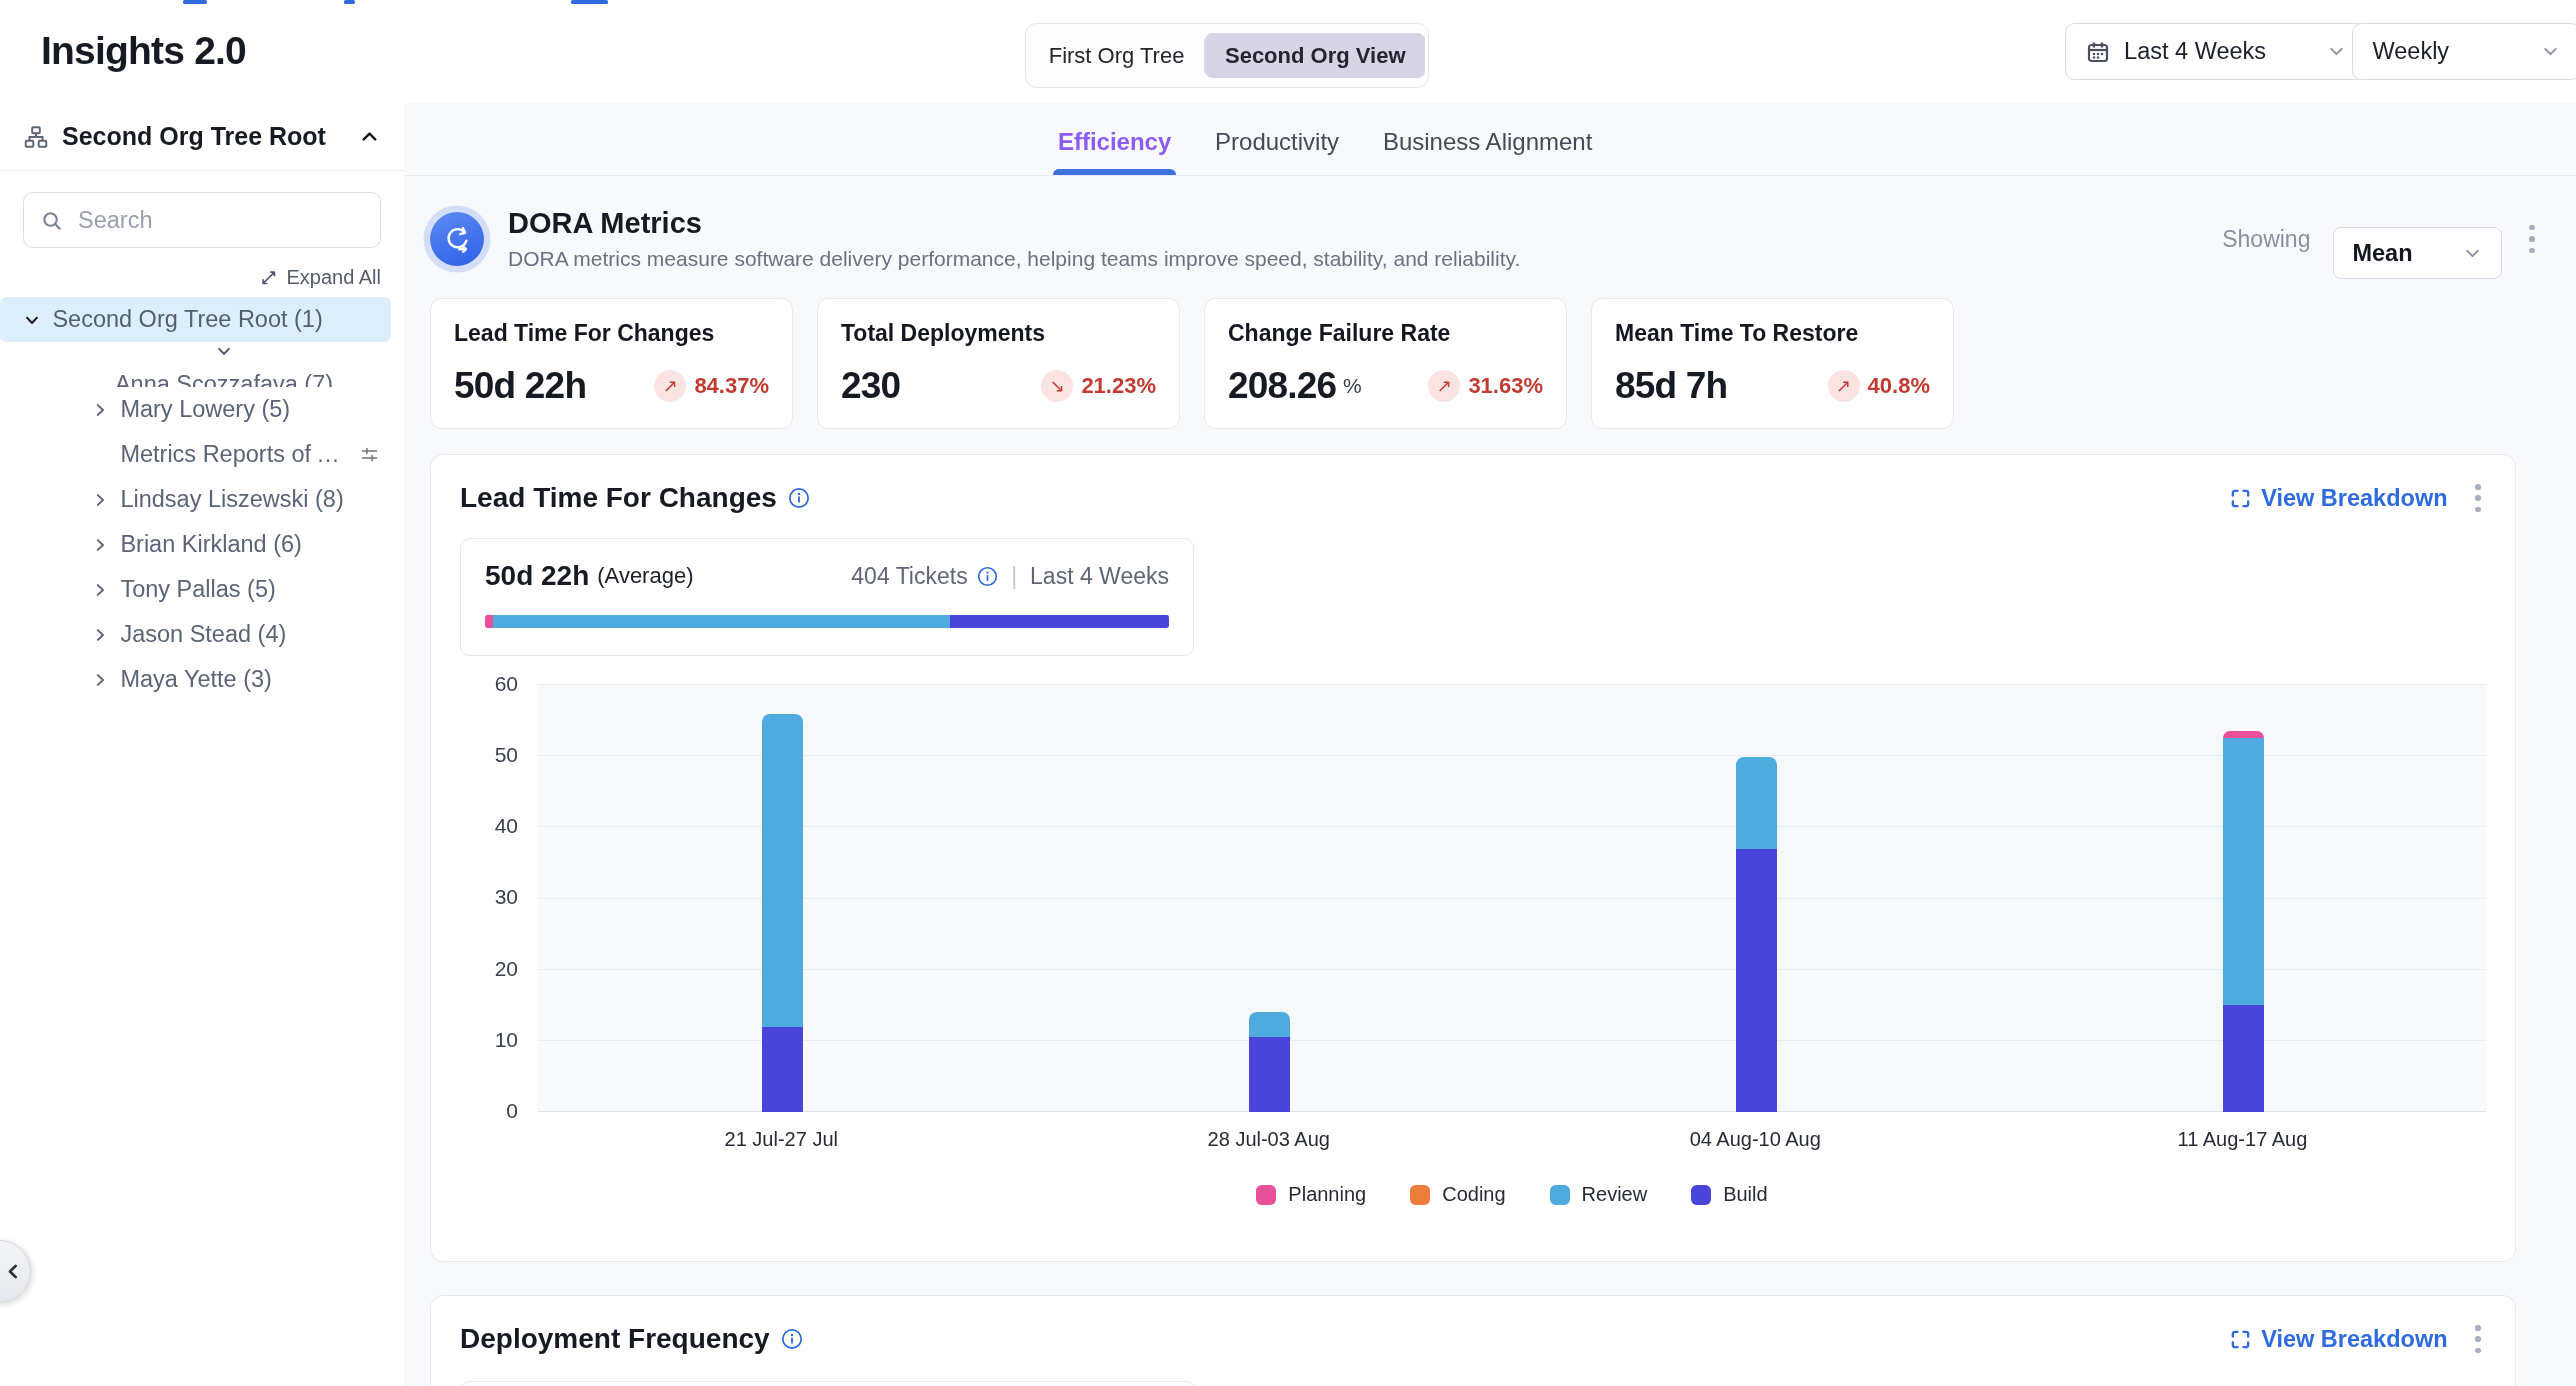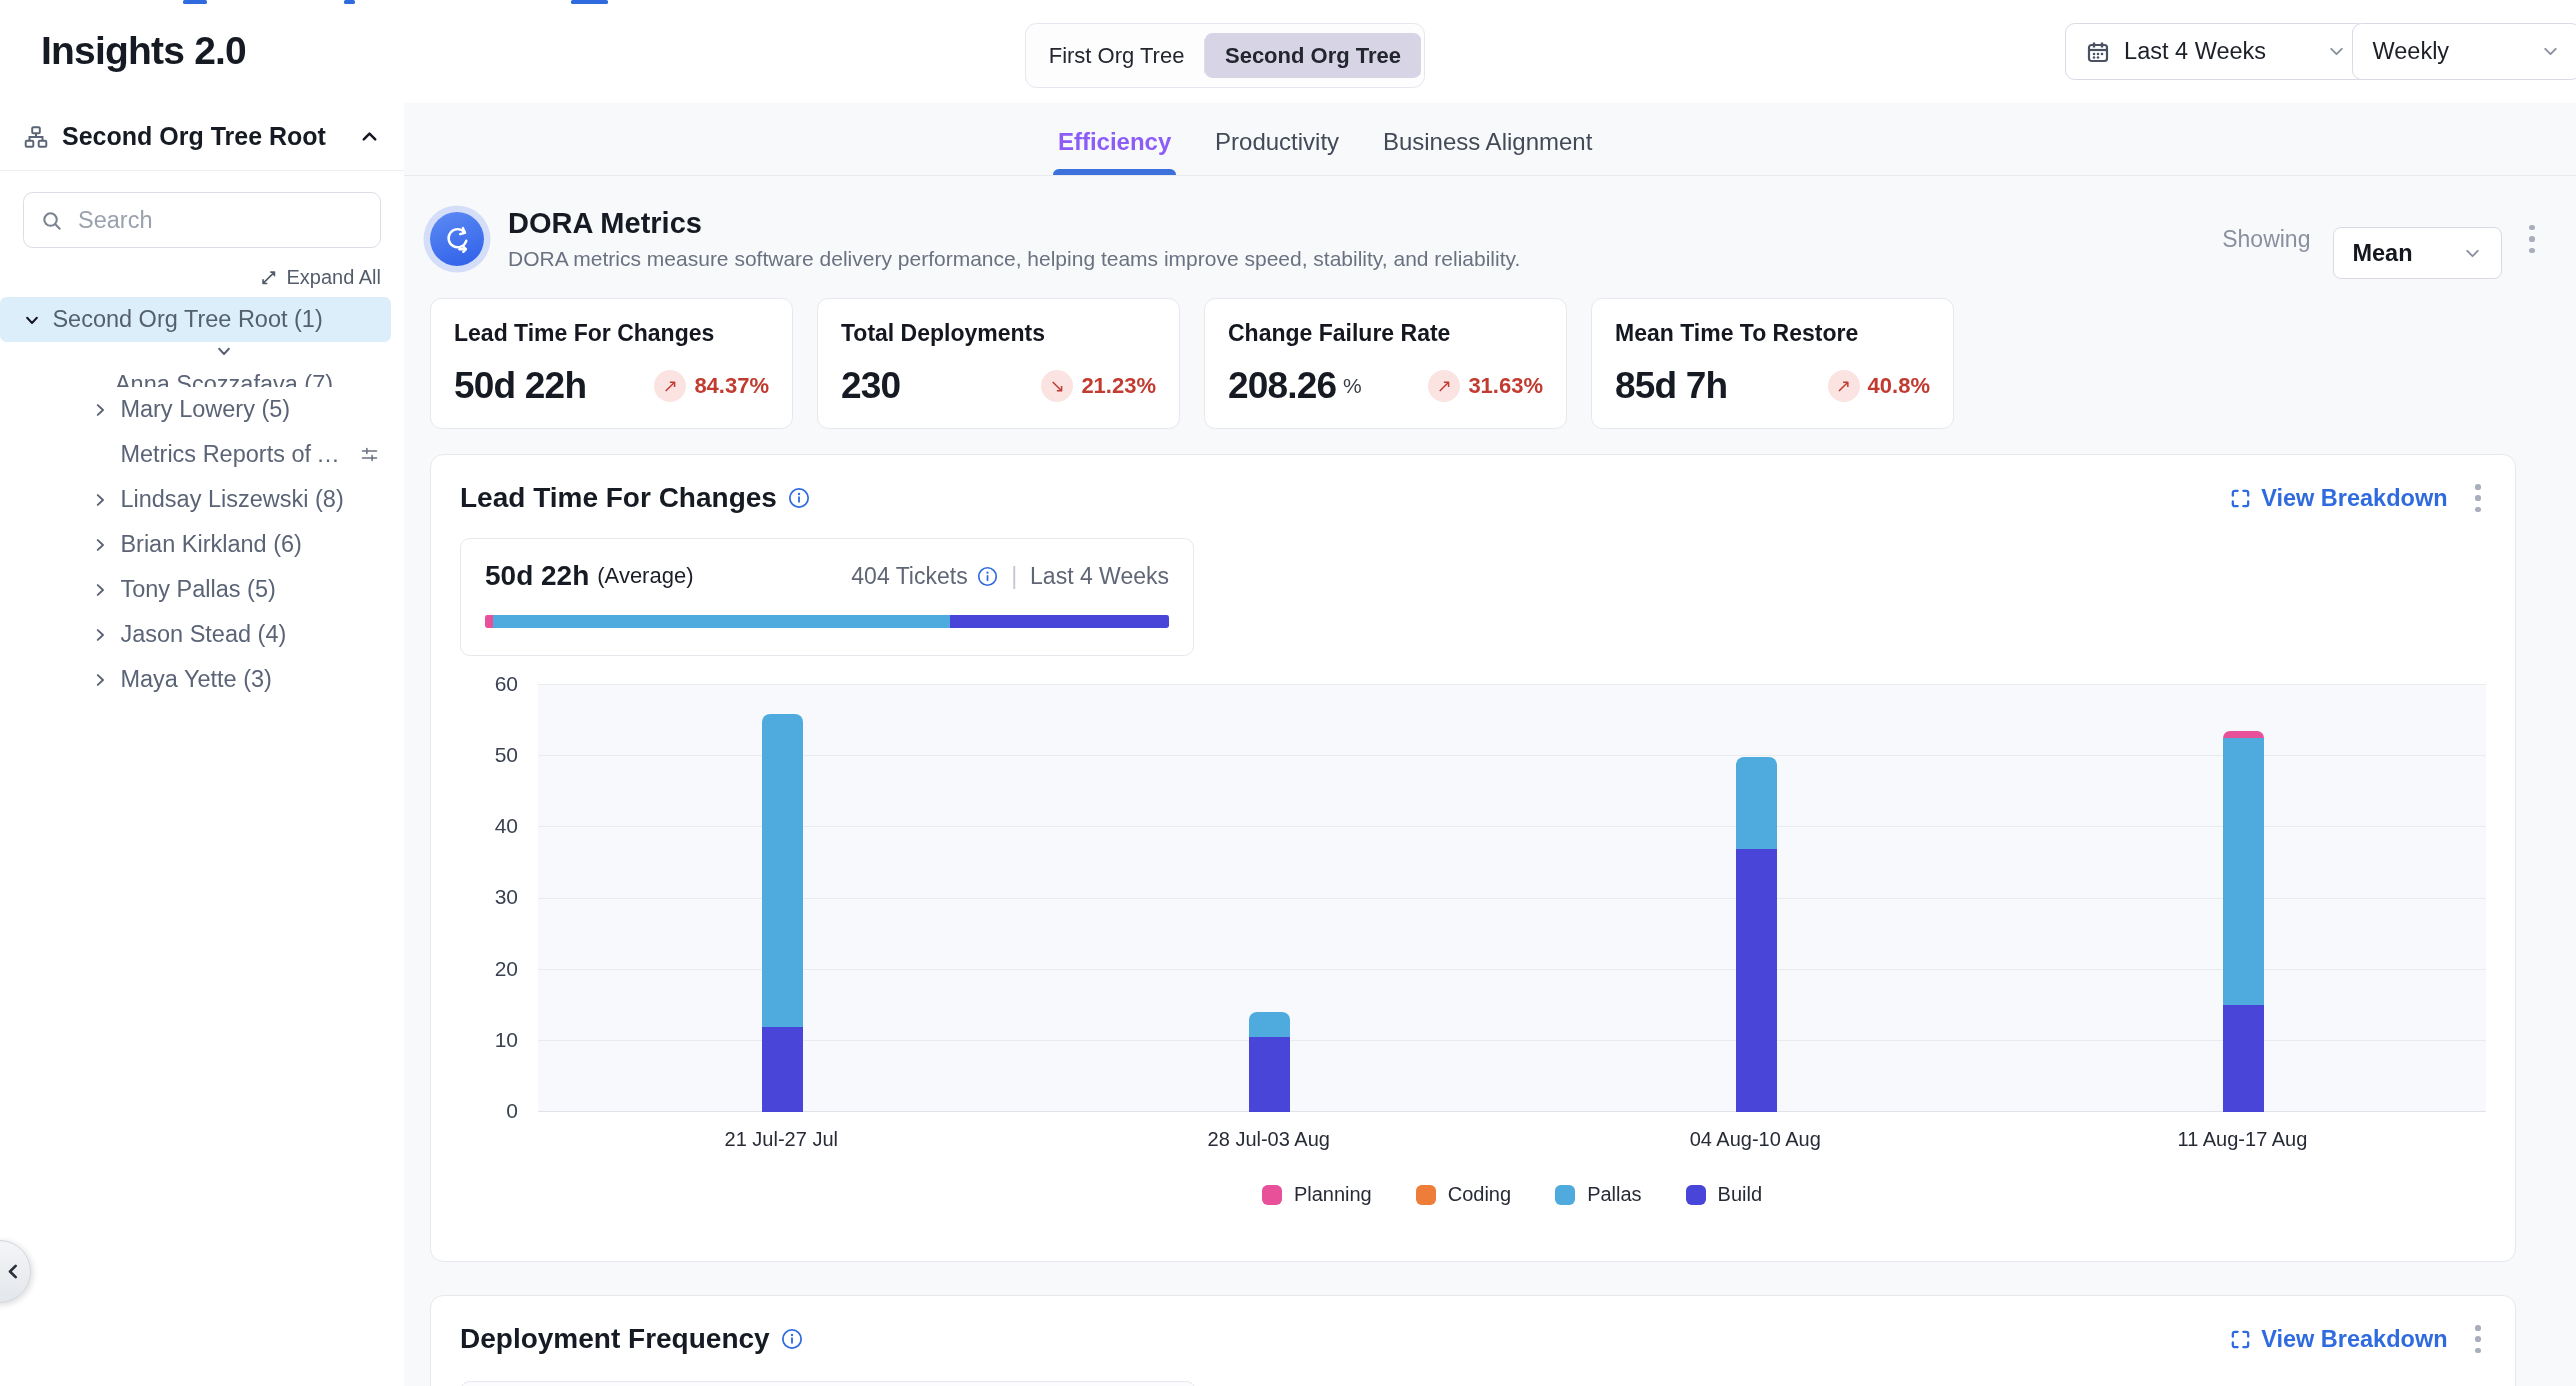--- a/index.html
+++ b/index.html
@@ -114,21 +114,21 @@
 
   <div class="topbar">
     <div class="artifact" style="left:183px;width:24px;"></div>
     <div class="artifact" style="left:344px;width:11.4px;"></div>
     <div class="artifact" style="left:571px;width:37px;"></div>
     <div class="app-title">Insights 2.0</div>
 
     <div class="org-toggle" id="orgToggle">
         <span class="opt">First Org Tree</span>
         <span class="divider"></span>
-        <span class="opt active">Second Org Tree</span>
+        <span class="opt active">Second Org View</span>
       </div>
 
     <div class="hdr-select" id="dateRangeSelect">
       <span style="display:flex;">
         <svg width="24" height="24" viewBox="0 0 24 24">
             <rect x="3" y="5" width="18" height="16" rx="2.5" fill="none" stroke="#4A5160" stroke-width="2.2"></rect>
             <path d="M3 10h18" stroke="#4A5160" stroke-width="2.2"></path>
             <path d="M8 2.5v5M16 2.5v5" stroke="#4A5160" stroke-width="2.4"></path>
             <circle cx="8" cy="14" r="1.3" fill="#4A5160"></circle>
             <circle cx="12" cy="14" r="1.3" fill="#4A5160"></circle>
@@ -462,21 +462,21 @@
             <div class="leg-item">
               <span class="sw" style="background: rgb(232, 80, 154);"></span>
               <span>Planning</span>
             </div>
             <div class="leg-item">
               <span class="sw" style="background: rgb(238, 125, 58);"></span>
               <span>Coding</span>
             </div>
             <div class="leg-item">
               <span class="sw" style="background: rgb(79, 171, 222);"></span>
-              <span>Pallas</span>
+              <span>Review</span>
             </div>
             <div class="leg-item">
               <span class="sw" style="background: rgb(72, 69, 216);"></span>
               <span>Build</span>
             </div>
           </div>
       </div>
     </div>
 
     <div class="sect" id="deployCard">

